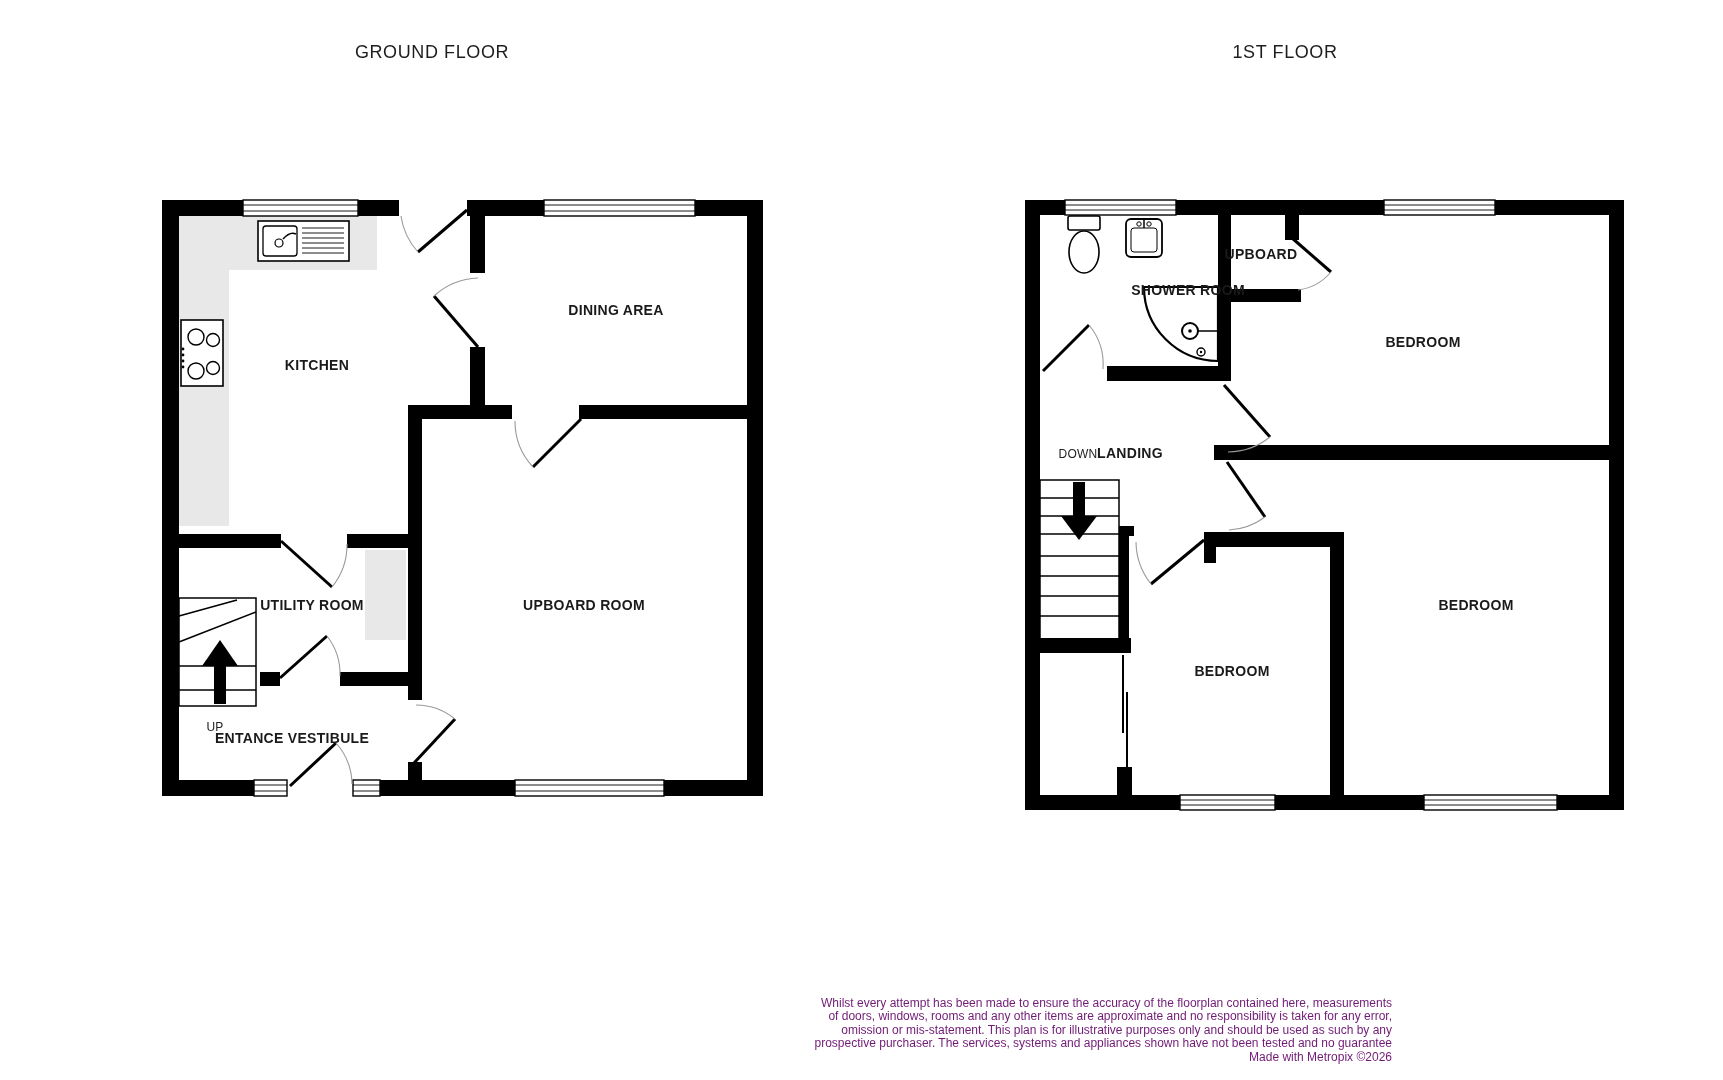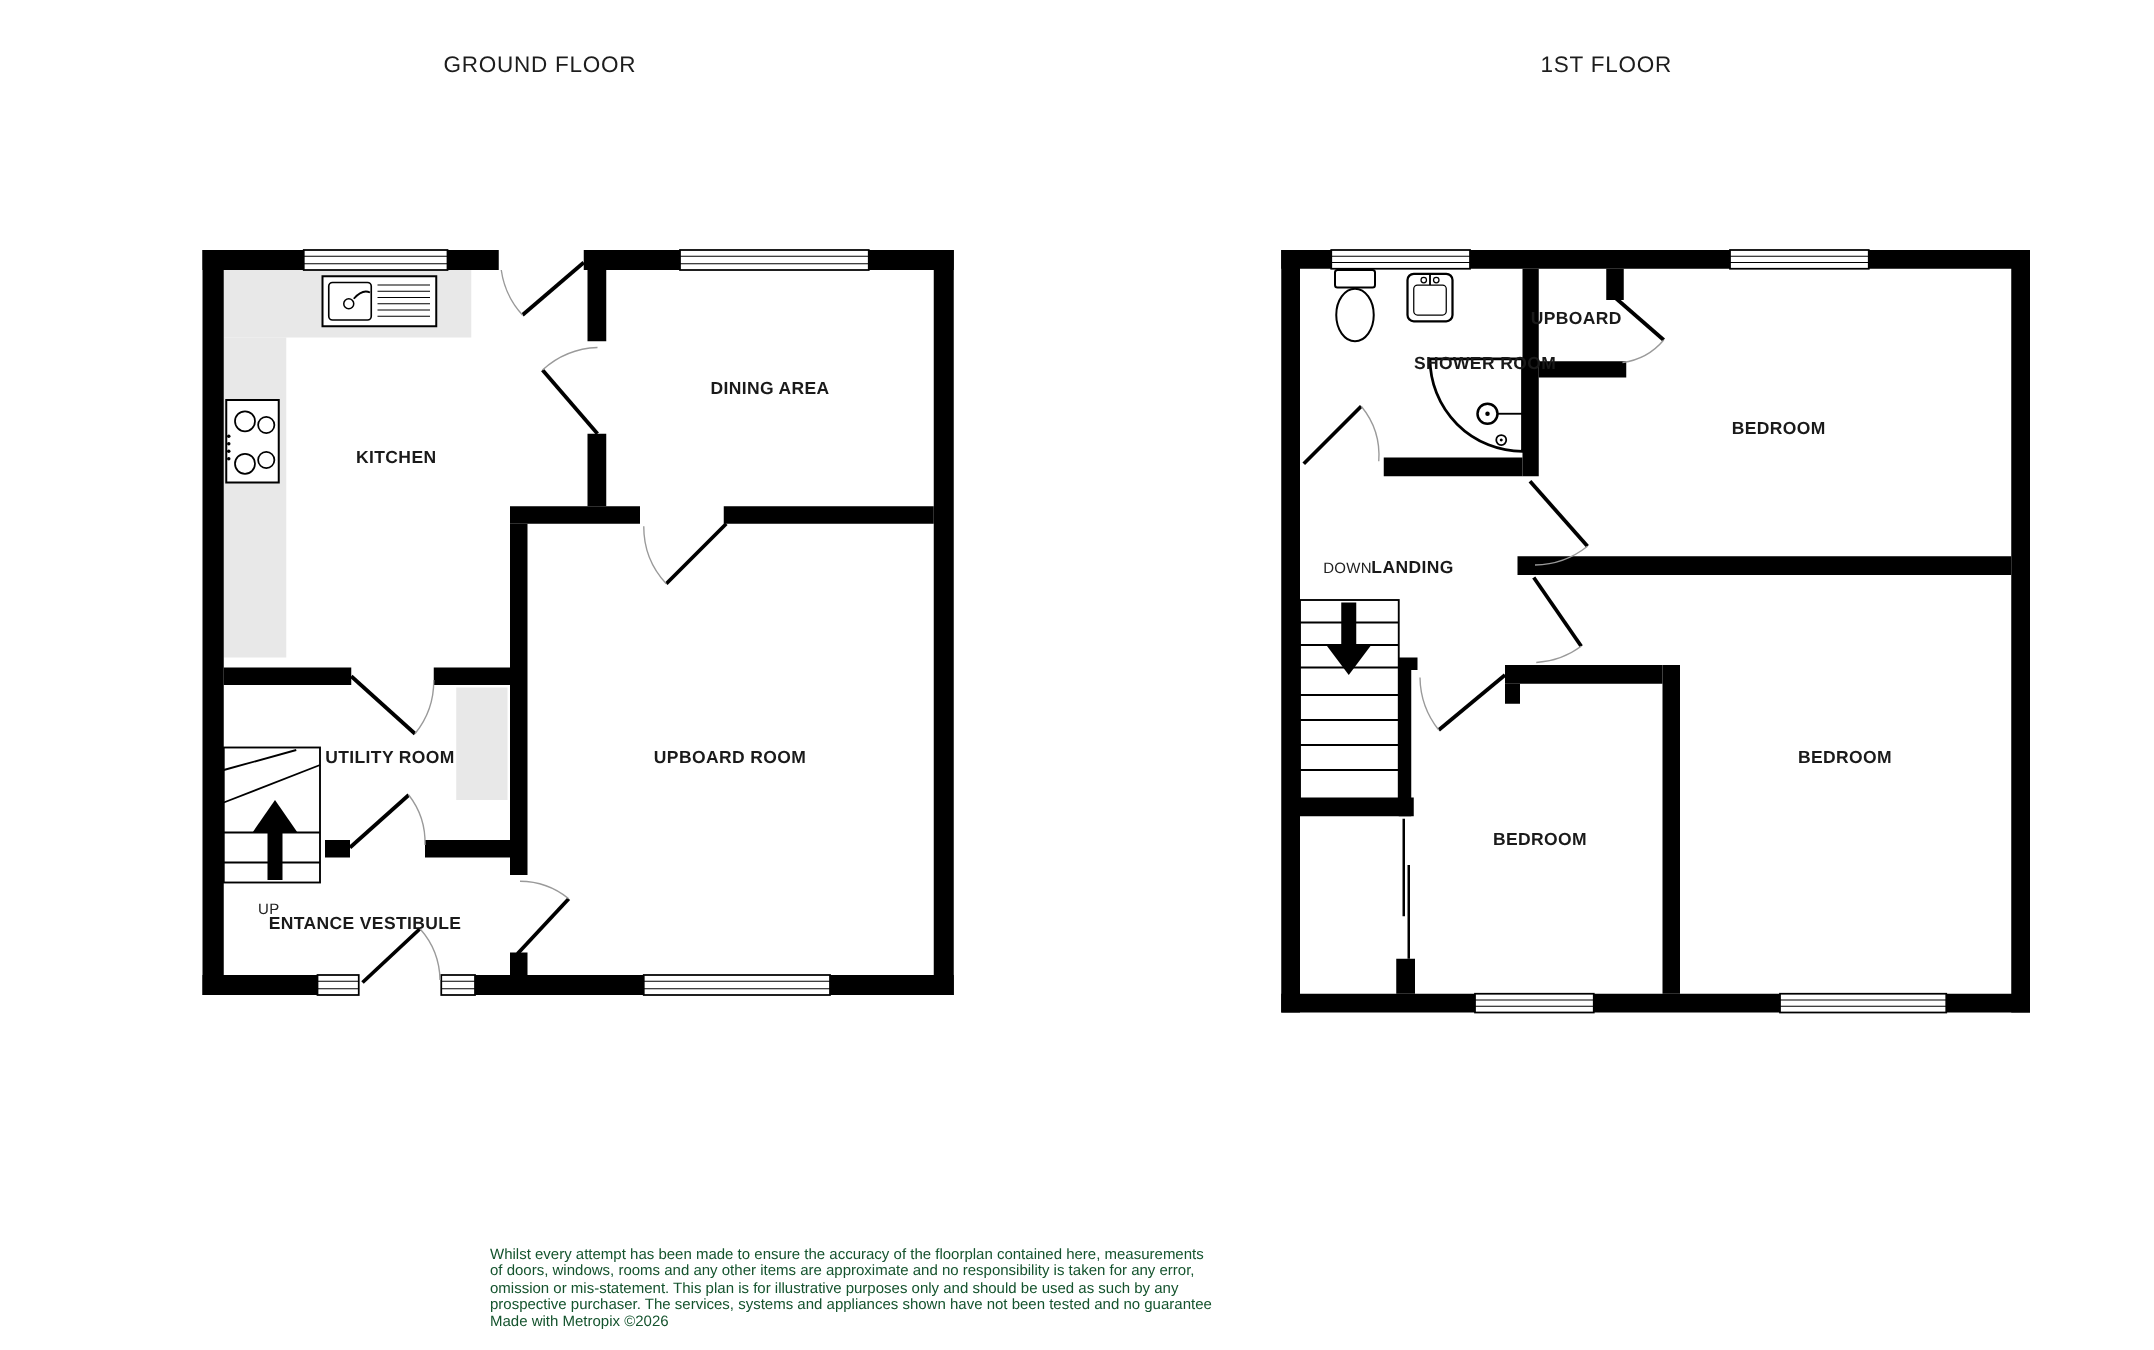--- a/index.html
+++ b/index.html
@@ -19,22 +19,22 @@
     position:absolute;transform:translate(-50%,-50%);
     font-weight:bold;font-size:14px;color:var(--ink);
     letter-spacing:.3px;white-space:nowrap;
   }
   .lbl.small{font-weight:normal;font-size:12px;letter-spacing:.2px;color:#222;}
   .title{
     position:absolute;transform:translate(-50%,-50%);
     font-size:18px;color:#1d1d1d;letter-spacing:.6px;white-space:nowrap;
   }
   #footer{
-    position:absolute;left:360px;top:997px;width:1000px;text-align:left;
-    font-size:12px;line-height:13.4px;color:#14532d;
+    position:absolute;left:360px;top:997px;width:1000px;text-align:right;
+    font-size:12px;line-height:13.4px;color:#701a75;
   }
   
   .w{fill:var(--wall);}
   .win{fill:#ffffff;stroke:#000000;stroke-width:1.4;}
   .winline{stroke:#000000;stroke-width:.9;}
   .leaf{stroke:#000000;stroke-width:3;stroke-linecap:butt;}
   .arc{stroke:var(--arc);stroke-width:1.1;fill:none;}
   .fix{fill:#ffffff;stroke:#000000;}
   .thin{stroke:#000000;stroke-width:1.5;fill:none;}
   .thin2{stroke:#000000;stroke-width:2;fill:none;}

